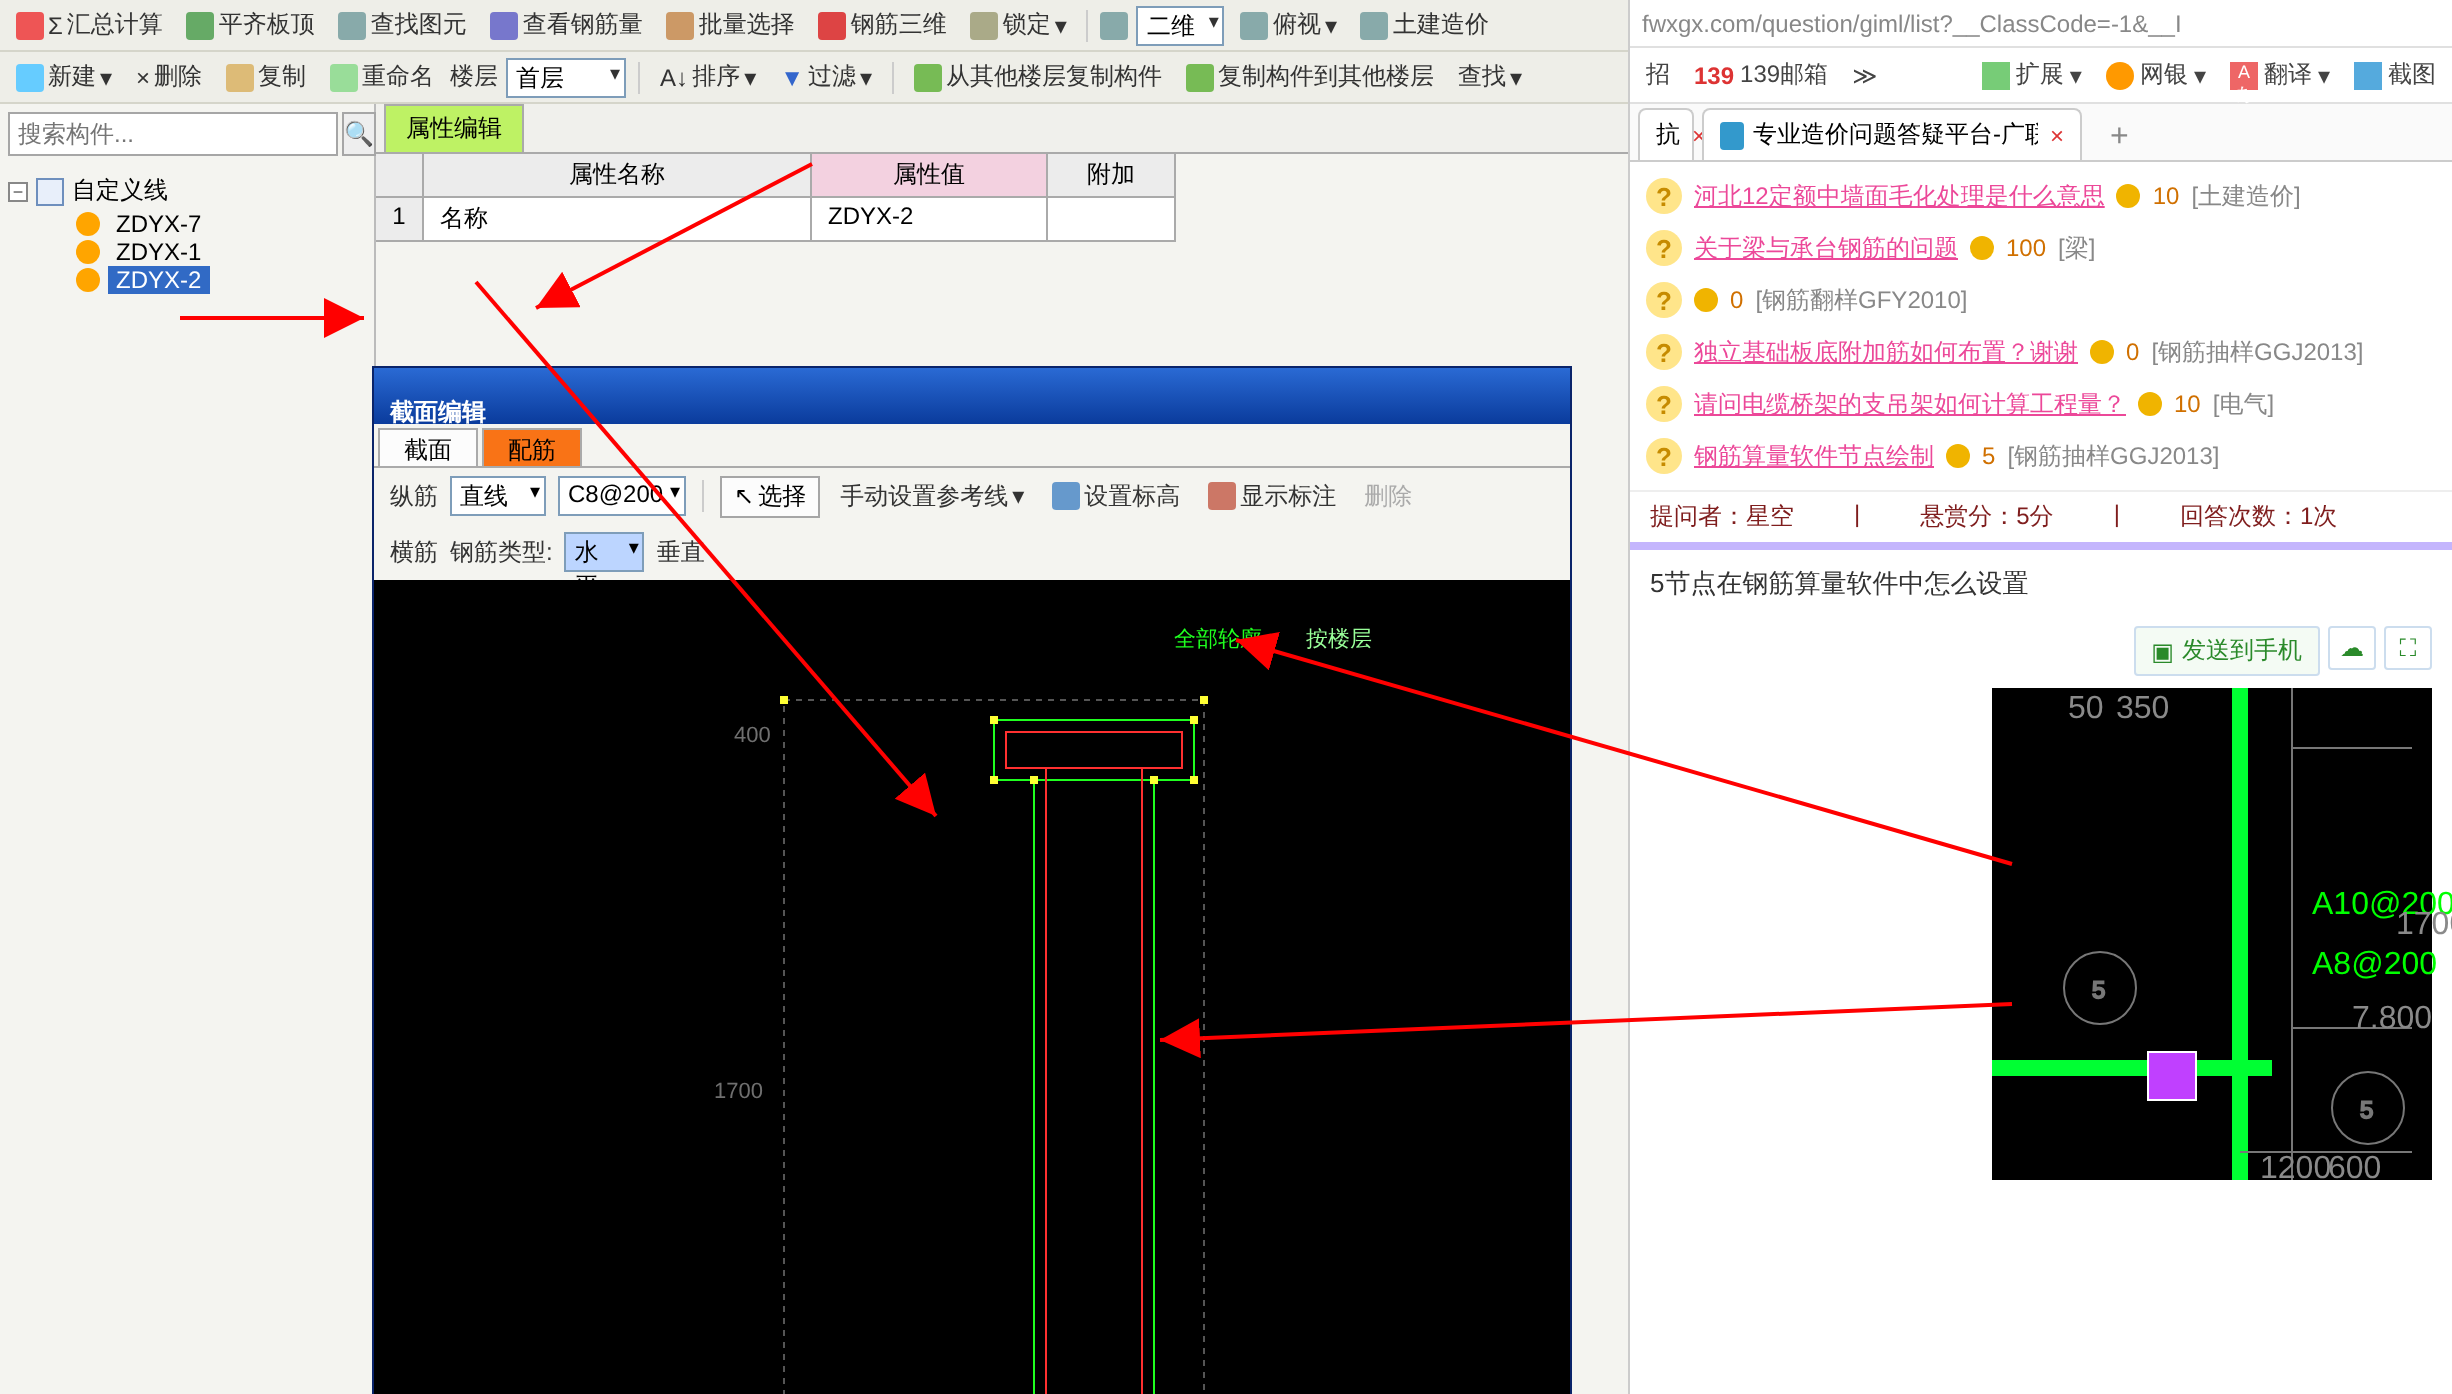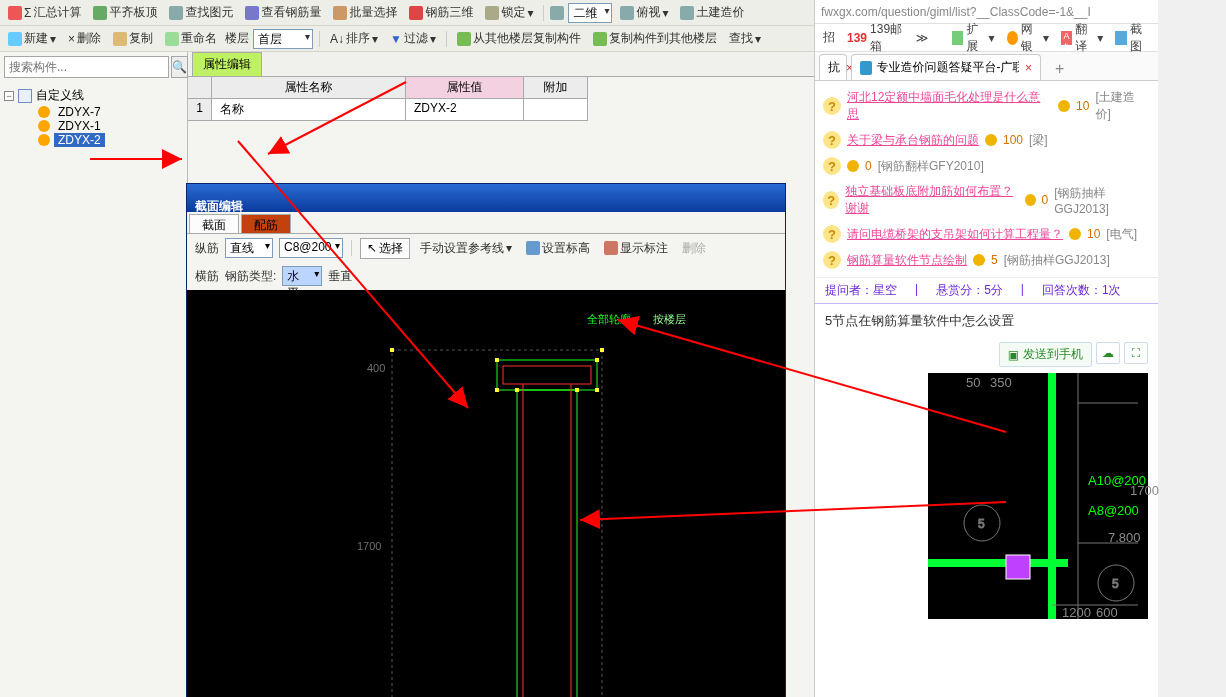--- a/index.html
+++ b/index.html
@@ -1,18 +1,18 @@
 <!DOCTYPE html>
 <html><head>
 <meta charset="utf-8">
 <style>
 *{margin:0;padding:0;box-sizing:border-box;font-family:"Microsoft YaHei",SimSun,sans-serif;font-size:12px}
 body{display:flex;background:#f0f0f0;width:1226px;height:697px;overflow:hidden}
 .left-panel{width:814px;display:flex;flex-direction:column;background:#f4f4f0}
-.right-panel{width:344px;display:flex;flex-direction:column;background:#fff;border-left:1px solid #ccc}
+.right-panel{width:412px;display:flex;flex-direction:column;background:#fff;border-left:1px solid #ccc}
 
 
 .toolbar-row{display:flex;align-items:center;padding:2px 4px;background:#eeeee8;border-bottom:1px solid #d5d5ca;gap:4px;height:26px}
 .tb-item{display:flex;align-items:center;gap:2px;padding:1px 4px;cursor:pointer;color:#333}
 .tb-ico{width:14px;height:14px;display:inline-block;background:#8aa;border-radius:2px}
 .tb-sep{width:1px;height:16px;background:#ccc;margin:0 2px}
 .dropdown-small{border:1px solid #7e9db9;background:#fff;padding:1px 14px 1px 4px;font-size:12px;height:20px;position:relative}
 .dropdown-small::after{content:"▾";position:absolute;right:2px;top:1px;font-size:10px;color:#333}
 
 
@@ -39,21 +39,21 @@
 .pg-head{background:#ececec}
 .pg-head.pink{background:#f3d1e0}
 .pg-row{background:#fff;text-align:left;padding-left:8px}
 .pg-rownum{background:#ececec}
 
 
 .dlg{position:absolute;left:186px;top:131px;width:600px;height:560px;border:1px solid #0a246a;background:#fff;z-index:10;display:flex;flex-direction:column}
 .dlg-title{background:linear-gradient(#2a6ad4,#0a3b9c);color:#fff;font-weight:bold;padding:14px 8px;height:22px}
 .dlg-tabs{display:flex;border-bottom:1px solid #aaa;background:#f4f4f0;height:22px}
 .dlg-tab{border:1px solid #aaa;border-bottom:none;padding:2px 12px;background:#fcfcfc;margin-left:2px;margin-top:2px}
-.dlg-tab.inactive{background:#c2410c}
+.dlg-tab.inactive{background:#f97316}
 .ctrl-row{display:flex;align-items:center;gap:6px;padding:3px 8px;background:#f4f4f0;height:28px}
 .ctrl-lbl{color:#333}
 .ctrl-dd{border:1px solid #7e9db9;padding:1px 14px 1px 4px;background:#fff;position:relative;height:20px}
 .ctrl-dd::after{content:"▾";position:absolute;right:2px;top:1px;font-size:10px}
 .ctrl-dd.hl{background:#bcd5ff}
 .ctrl-btn{border:1px solid #a6a6a6;padding:1px 6px;background:#fcfcfc;display:flex;align-items:center;gap:2px}
 
 
 .canvas{flex:1;background:#000;position:relative;overflow:hidden}
 .cad-label{position:absolute;color:#6f6f6f;font-size:11px}
@@ -74,30 +74,30 @@
 .r-tab.add{padding:2px 10px;border:none;background:transparent;font-size:16px;color:#888}
 
 .qa-list{padding:4px 0}
 .qa-item{display:flex;align-items:center;padding:4px 8px;gap:6px}
 .qa-ico{width:18px;height:18px;border-radius:50%;background:#ffe58a;color:#c68b00;display:flex;align-items:center;justify-content:center;font-weight:bold;font-size:13px}
 .qa-link{color:#ec4899;text-decoration:underline;cursor:pointer}
 .coin{width:12px;height:12px;border-radius:50%;background:#f0b400;display:inline-block}
 .qa-num{color:#d07000}
 .qa-tag{color:#888}
 
-.meta-row{color:#6d28d9;padding:4px 10px;border-top:1px solid #eee;border-bottom:1px solid #c4b5fd;display:flex;gap:18px}
+.meta-row{color:#7f1d1d;padding:4px 10px;border-top:1px solid #eee;border-bottom:4px solid #c4b5fd;display:flex;gap:30px}
 .q-title{padding:8px 10px;color:#333;font-size:13px}
 
 .action-bar{display:flex;justify-content:flex-end;padding:4px 10px 6px;gap:4px}
 .act-btn{border:1px solid #cde;padding:3px 8px;display:flex;align-items:center;gap:4px;color:#2a8a2a;background:#f4fbf4;border-radius:2px}
 .act-icon{width:24px;height:22px;border:1px solid #cde;display:flex;align-items:center;justify-content:center;color:#2a8a2a;border-radius:2px}
 
 .ref-img{margin:0 10px 10px auto;width:220px;height:246px;background:#000;position:relative}
 .ref-img svg{position:absolute;left:0;top:0}
-.ref-lbl{position:absolute;color:#8a8a8a;font-size:13px}
+.ref-lbl{position:absolute;color:#8a8a8a;font-size:16px}
 </style>
 </head>
 <body>
 
 <div class="left-panel">
 
   <div class="toolbar-row">
     <span class="tb-item"><span class="tb-ico" style="background:#e55"></span>Σ <span>汇总计算</span></span>
     <span class="tb-item">
         <span class="tb-ico" style="background:#6a6"></span>

